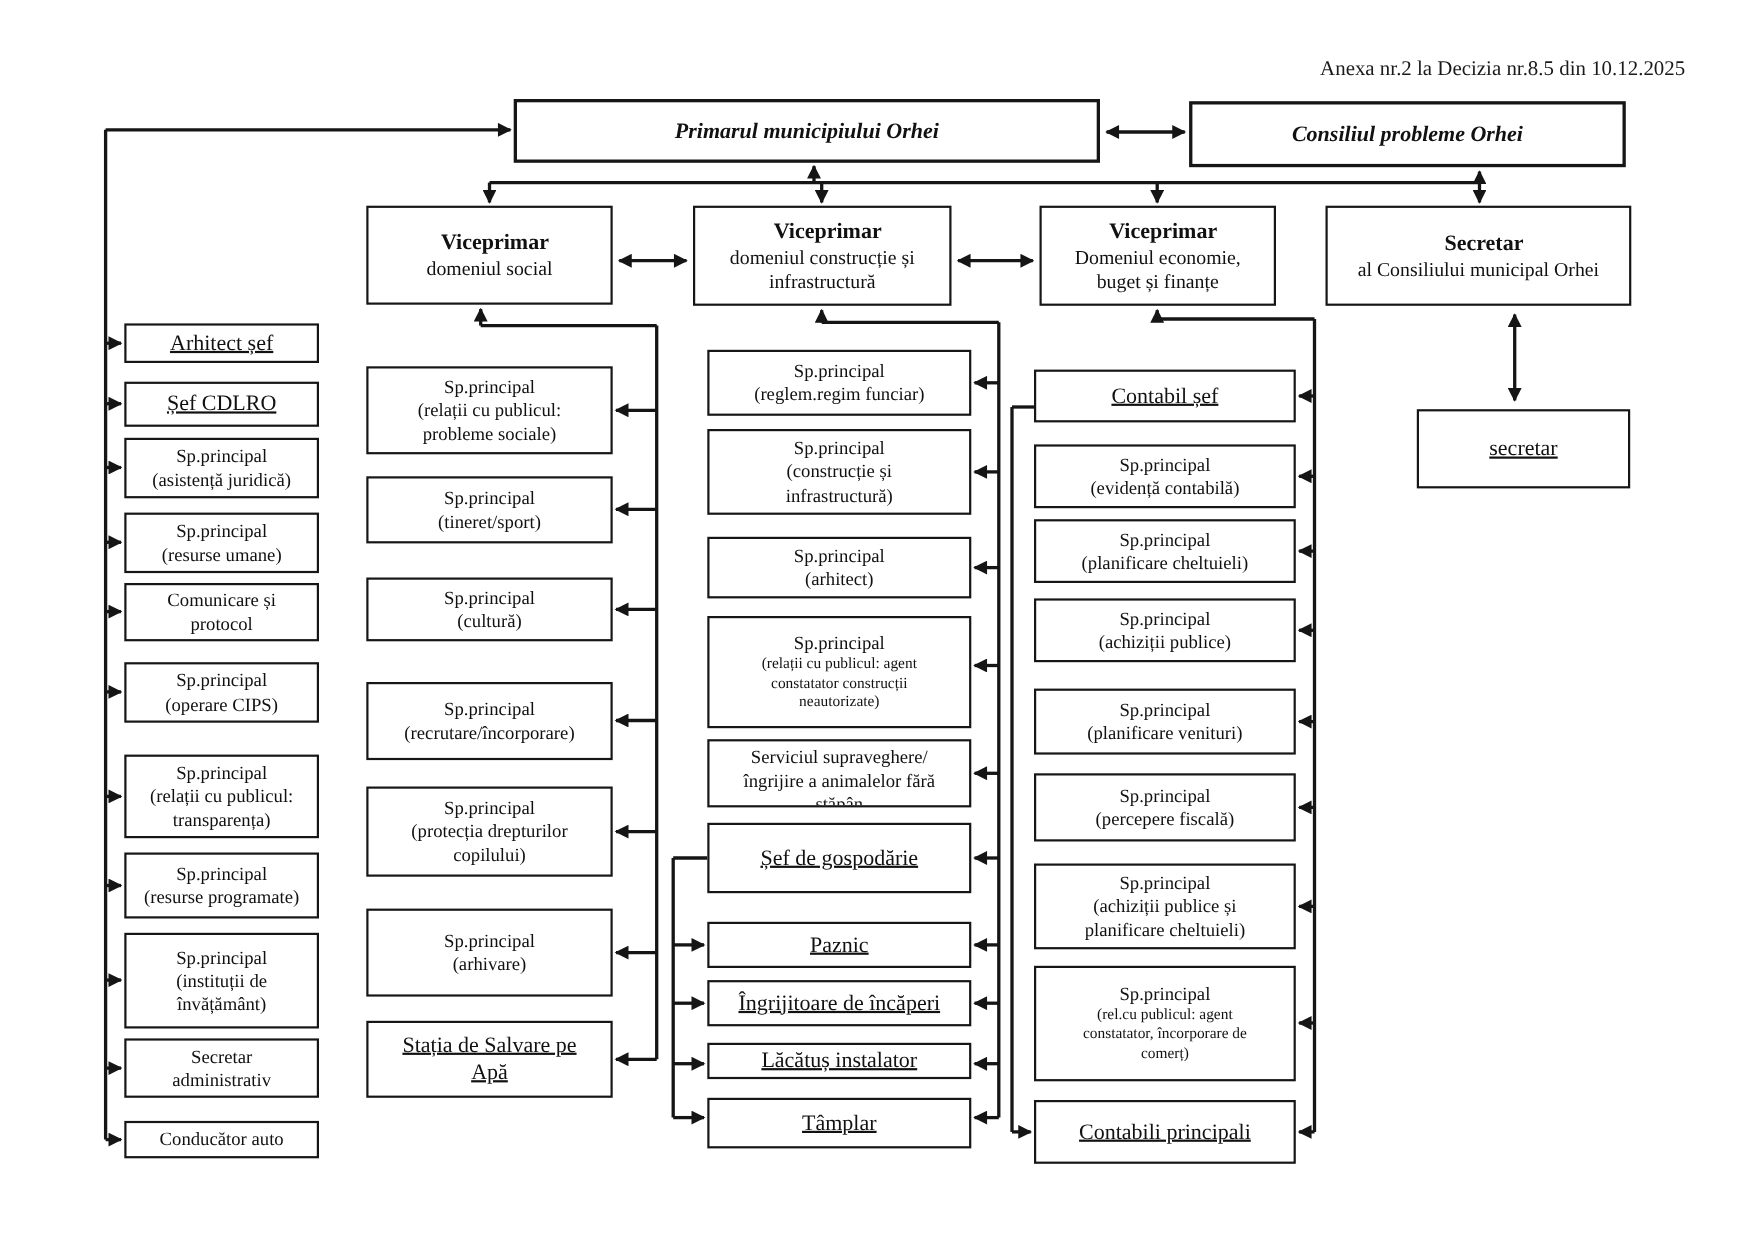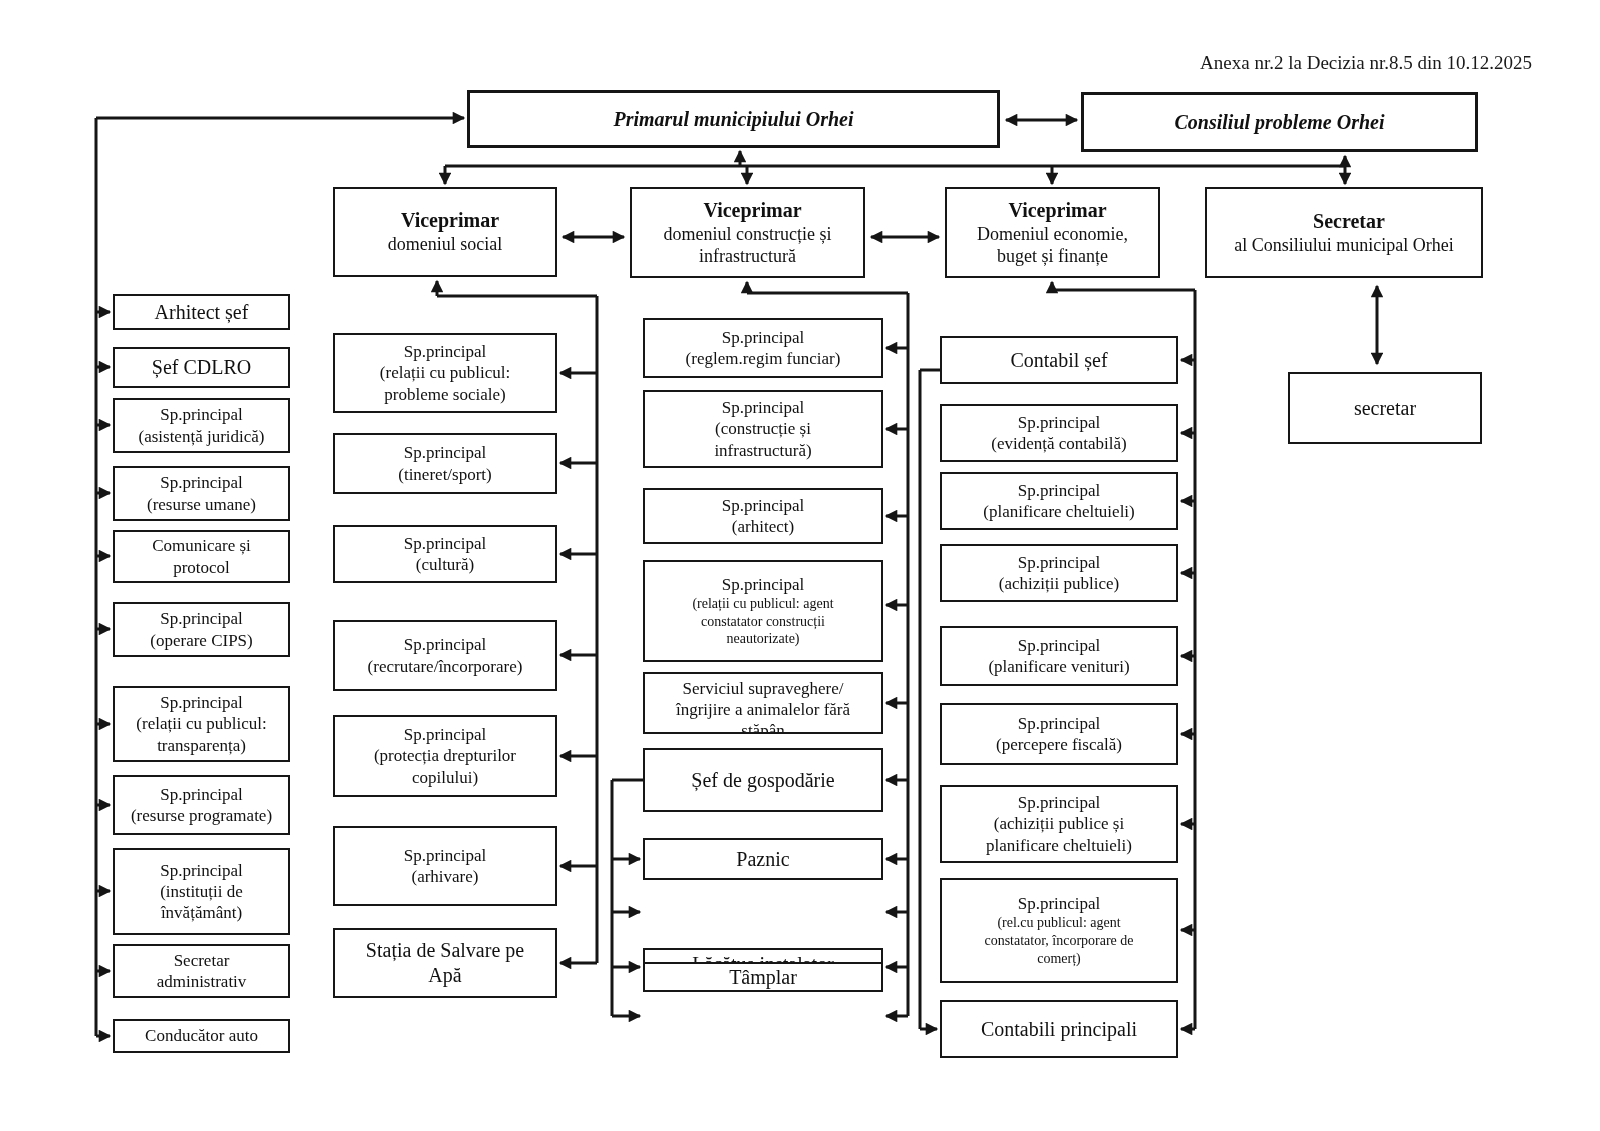--- a/index.html
+++ b/index.html
@@ -16,21 +16,21 @@
   .node{
     position:absolute;z-index:1;background:#fff;border:2px solid #161616;
     display:flex;flex-direction:column;align-items:center;justify-content:center;
     text-align:center;font-size:17px;line-height:1.24;overflow:hidden;
     box-sizing:border-box;padding:2px 4px;
   }
   .node.b3{border-width:3px;}
   .lbl{white-space:pre-line;display:block;}
   .ttl{font-weight:bold;font-size:20px;display:block;margin-left:10px;}
   .sub{font-size:18px;}
-  .big{font-size:20px;}
+  .big{font-size:20px;text-decoration:underline;}
   .small{font-size:14px;line-height:1.28;}
   .clip{justify-content:flex-start;padding-top:4px;}
   .toplabel{font-weight:bold;font-size:20px;font-style:italic;}
 </style>
 </head>
 <body>
 
 <div id="stage">
 
   <svg class="wires" width="1600" height="1131" viewBox="0 0 1600 1131">
@@ -249,24 +249,27 @@
       <span class="lbl">Serviciul supraveghere/
 îngrijire a animalelor fără
 stăpân</span>
     </div>
   <div class="node" style="left:643px;top:748px;width:240px;height:64px">
       <span class="lbl big">Șef de gospodărie</span>
     </div>
   <div class="node" style="left:643px;top:838px;width:240px;height:42px">
       <span class="lbl big">Paznic</span>
     </div>
+  <div class="node" style="left:643px;top:891px;width:240px;height:42px">
+      <span class="lbl big">Îngrijitoare de încăperi</span>
+    </div>
   <div class="node" style="left:643px;top:948px;width:240px;height:33px">
       <span class="lbl big">Lăcătuș instalator</span>
     </div>
-  <div class="node" style="left:643px;top:962px;width:240px;height:30px">
+  <div class="node" style="left:643px;top:998px;width:240px;height:46px">
       <span class="lbl big">Tâmplar</span>
     </div>
 
   <div class="node" style="left:940px;top:336px;width:238px;height:48px">
       <span class="lbl big">Contabil șef</span>
     </div>
   <div class="node" style="left:940px;top:404px;width:238px;height:58px">
       <span class="lbl">Sp.principal
 (evidență contabilă)</span>
     </div>

